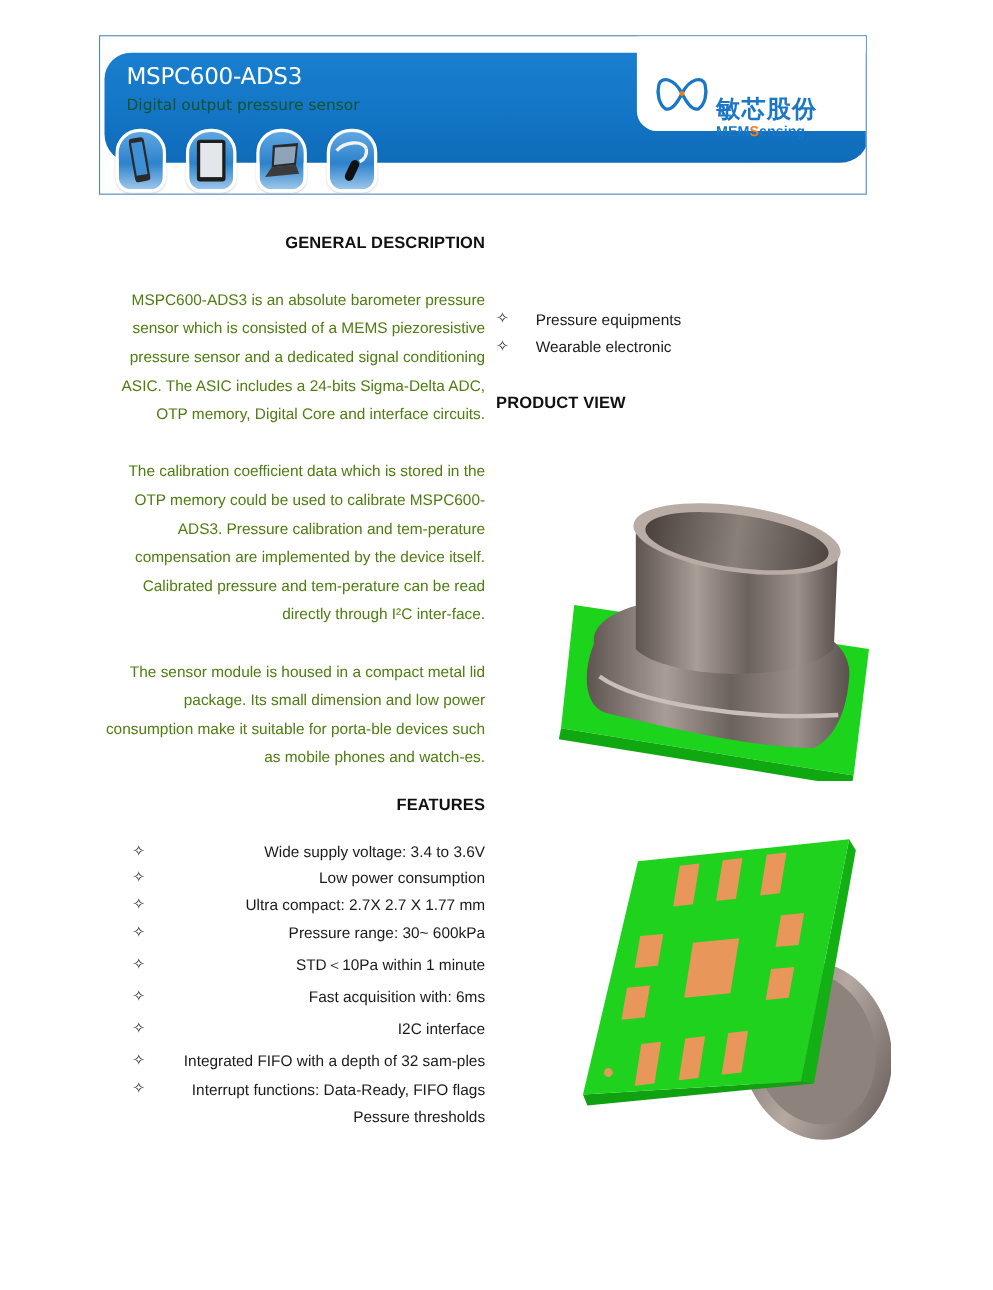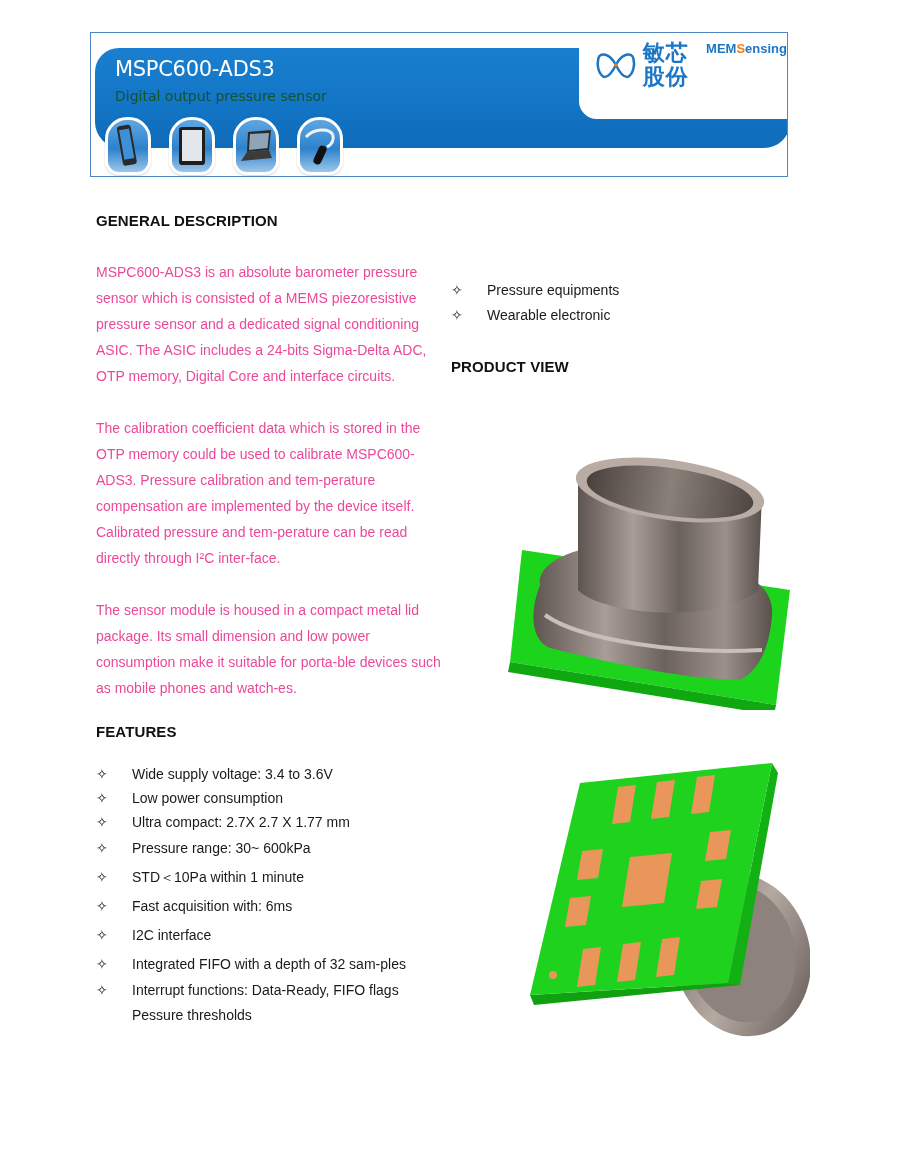--- a/index.html
+++ b/index.html
@@ -18,32 +18,32 @@
            font-family: "DejaVu Sans", sans-serif; font-weight: normal; letter-spacing: -0.3px; margin: 0; }
   .subtitle { position: absolute; left: 24px; top: 55px; color: #14532d; font-size: 14px;
               font-family: "DejaVu Sans", sans-serif; }
   .icons-row { position: absolute; left: 14px; top: 84px; display: flex; gap: 18px; }
   .dev { width: 46px; height: 58px; border-radius: 22px 22px 14px 14px; border: 3px solid #ffffff;
          background: linear-gradient(180deg, #5fa7e2 0%, #2d82cc 55%, #9cc6ea 100%);
          box-sizing: border-box; display: flex; align-items: center; justify-content: center;
          box-shadow: 0 1px 2px rgba(0,0,0,0.2); }
   .dev svg { display: block; }
   .logo { position: absolute; left: 504px; top: 8px; display: flex; align-items: center; }
-  .logo-text { margin-left: 6px; display: flex; flex-direction: row; }
+  .logo-text { margin-left: 6px; display: flex; flex-direction: column; margin-top: 47px; }
   .logo-cn { color: #1b76c6; font-size: 22px; font-weight: bold; line-height: 24px;
              font-family: "DejaVu Sans", sans-serif; letter-spacing: 1px; }
   .logo-en { color: #1b76c6; font-size: 13px; font-weight: bold; line-height: 16px; }
   .logo-en .accent { color: #f07d1a; }
 
   
-  .col-left { position: absolute; left: 96px; top: 212px; width: 345px; }
+  .col-left { position: absolute; left: 96px; top: 212px; width: 345px; text-align: right; }
   .col-right { position: absolute; left: 451px; top: 238px; width: 350px; }
   h2.section { font-family: "Liberation Sans", sans-serif; font-weight: bold; font-size: 15px;
                margin: 0; color: #111; letter-spacing: 0.1px; }
-  p.para { font-size: 14px; line-height: 26px; margin: 0; color: #ec4899; }
+  p.para { font-size: 14px; line-height: 26px; margin: 0; color: #4d7c0f; }
   .gap-a { height: 26px; }
   ul.bullets { list-style: none; margin: 0; padding: 0; }
   ul.bullets li { display: flex; font-size: 14px; line-height: 21px; color: #1a1a1a; }
   ul.bullets li .mark { width: 36px; flex: 0 0 36px; font-size: 14px; color: #222;
                         font-family: "DejaVu Sans", sans-serif; }
   ul.bullets li .txt { flex: 1; }
 
   .features-list li { margin-bottom: 3px; }
   .apps-list li { margin-bottom: 4px; }
 

